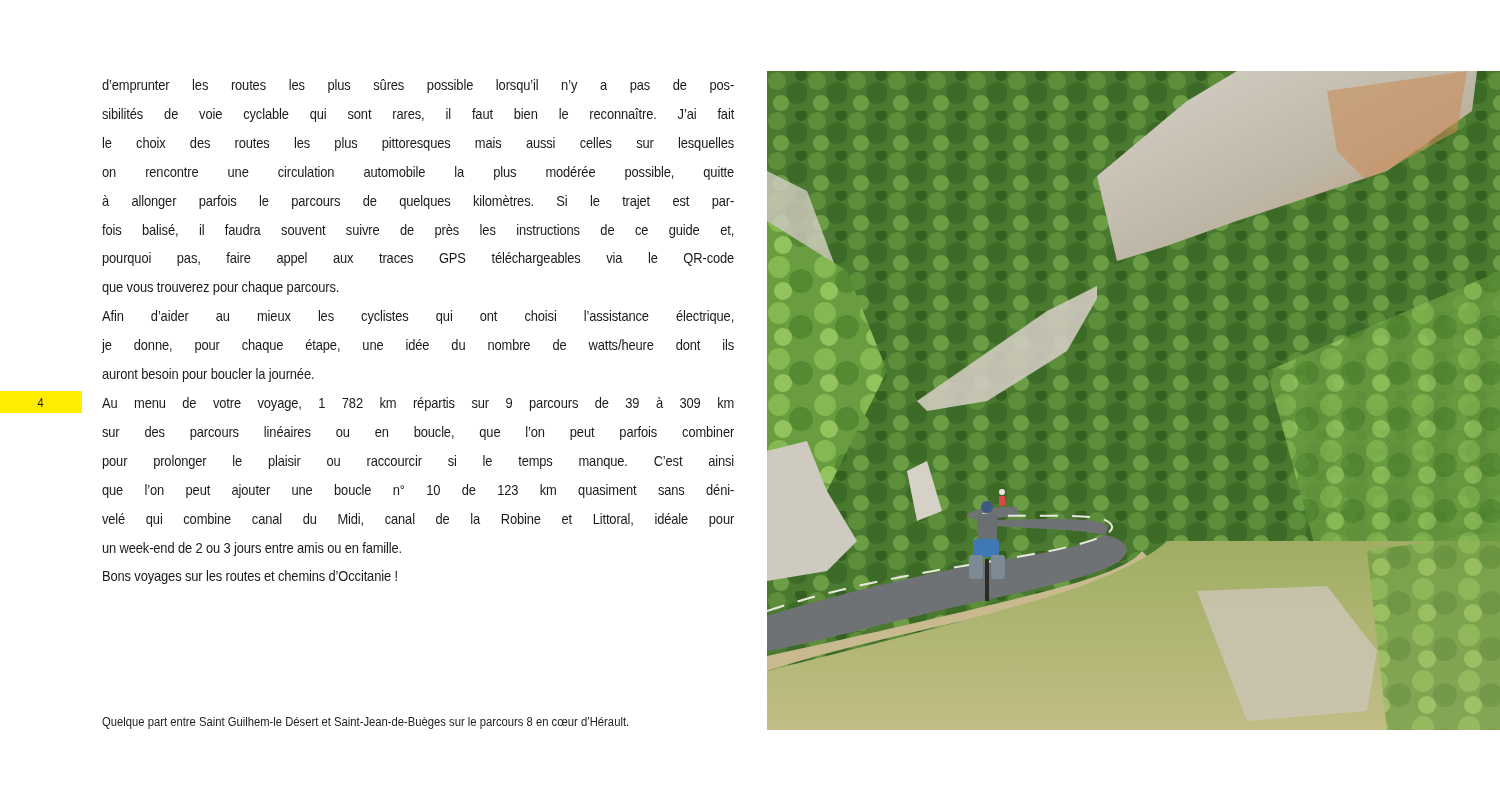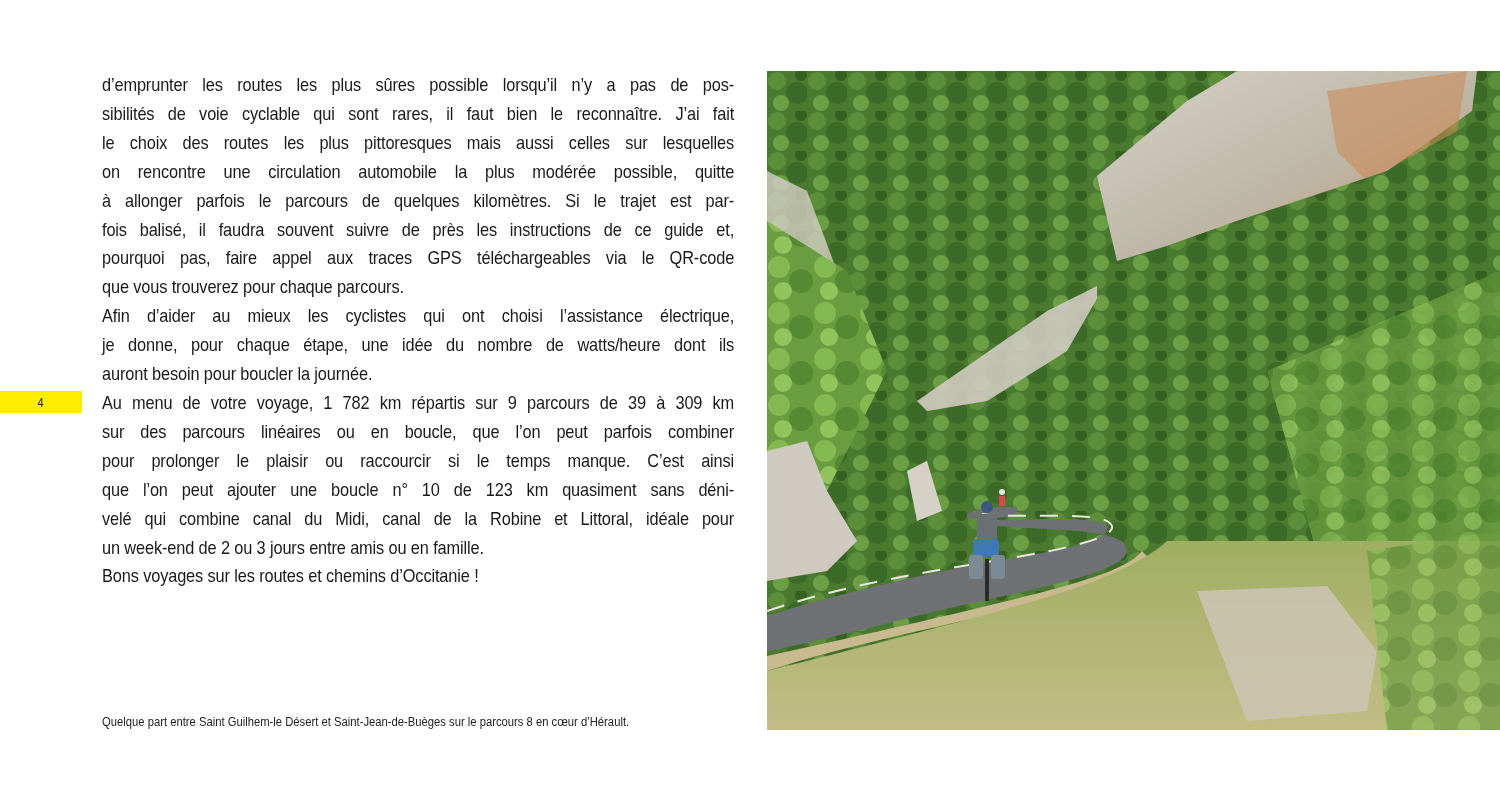--- a/index.html
+++ b/index.html
@@ -7,21 +7,21 @@
       width:1500px; height:805px; background:#ffffff; position:relative; overflow:hidden;
       font-family:"Liberation Sans", "DejaVu Sans", sans-serif; color:#1a1a1a;
     }
     .page-tab {
       position:absolute; left:0; top:391px; width:82px; height:22px;
       background:#ffed00; display:flex; align-items:center; justify-content:center;
     }
     .page-tab span { font-size:13px; color:#222; transform:scaleX(0.85); display:inline-block; }
     .body-text {
       position:absolute; left:102px; top:71px; width:632px;
-      font-size:19px; line-height:28.9px; letter-spacing:-0.15px;
+      font-size:15px; line-height:28.9px; letter-spacing:-0.15px;
       transform-origin:0 0;
     }
     .body-text .line { display:block; white-space:nowrap; text-align:justify; text-align-last:justify; transform:scaleX(0.86); transform-origin:0 50%; width:735px; }
     .body-text .line.last { text-align-last:left; }
     .caption {
       position:absolute; left:102px; top:715px; font-size:12.5px; color:#222; white-space:nowrap;
       transform:scaleX(0.9); transform-origin:0 50%;
     }
     .photo {
       position:absolute; left:767px; top:71px; width:733px; height:659px; overflow:hidden;

